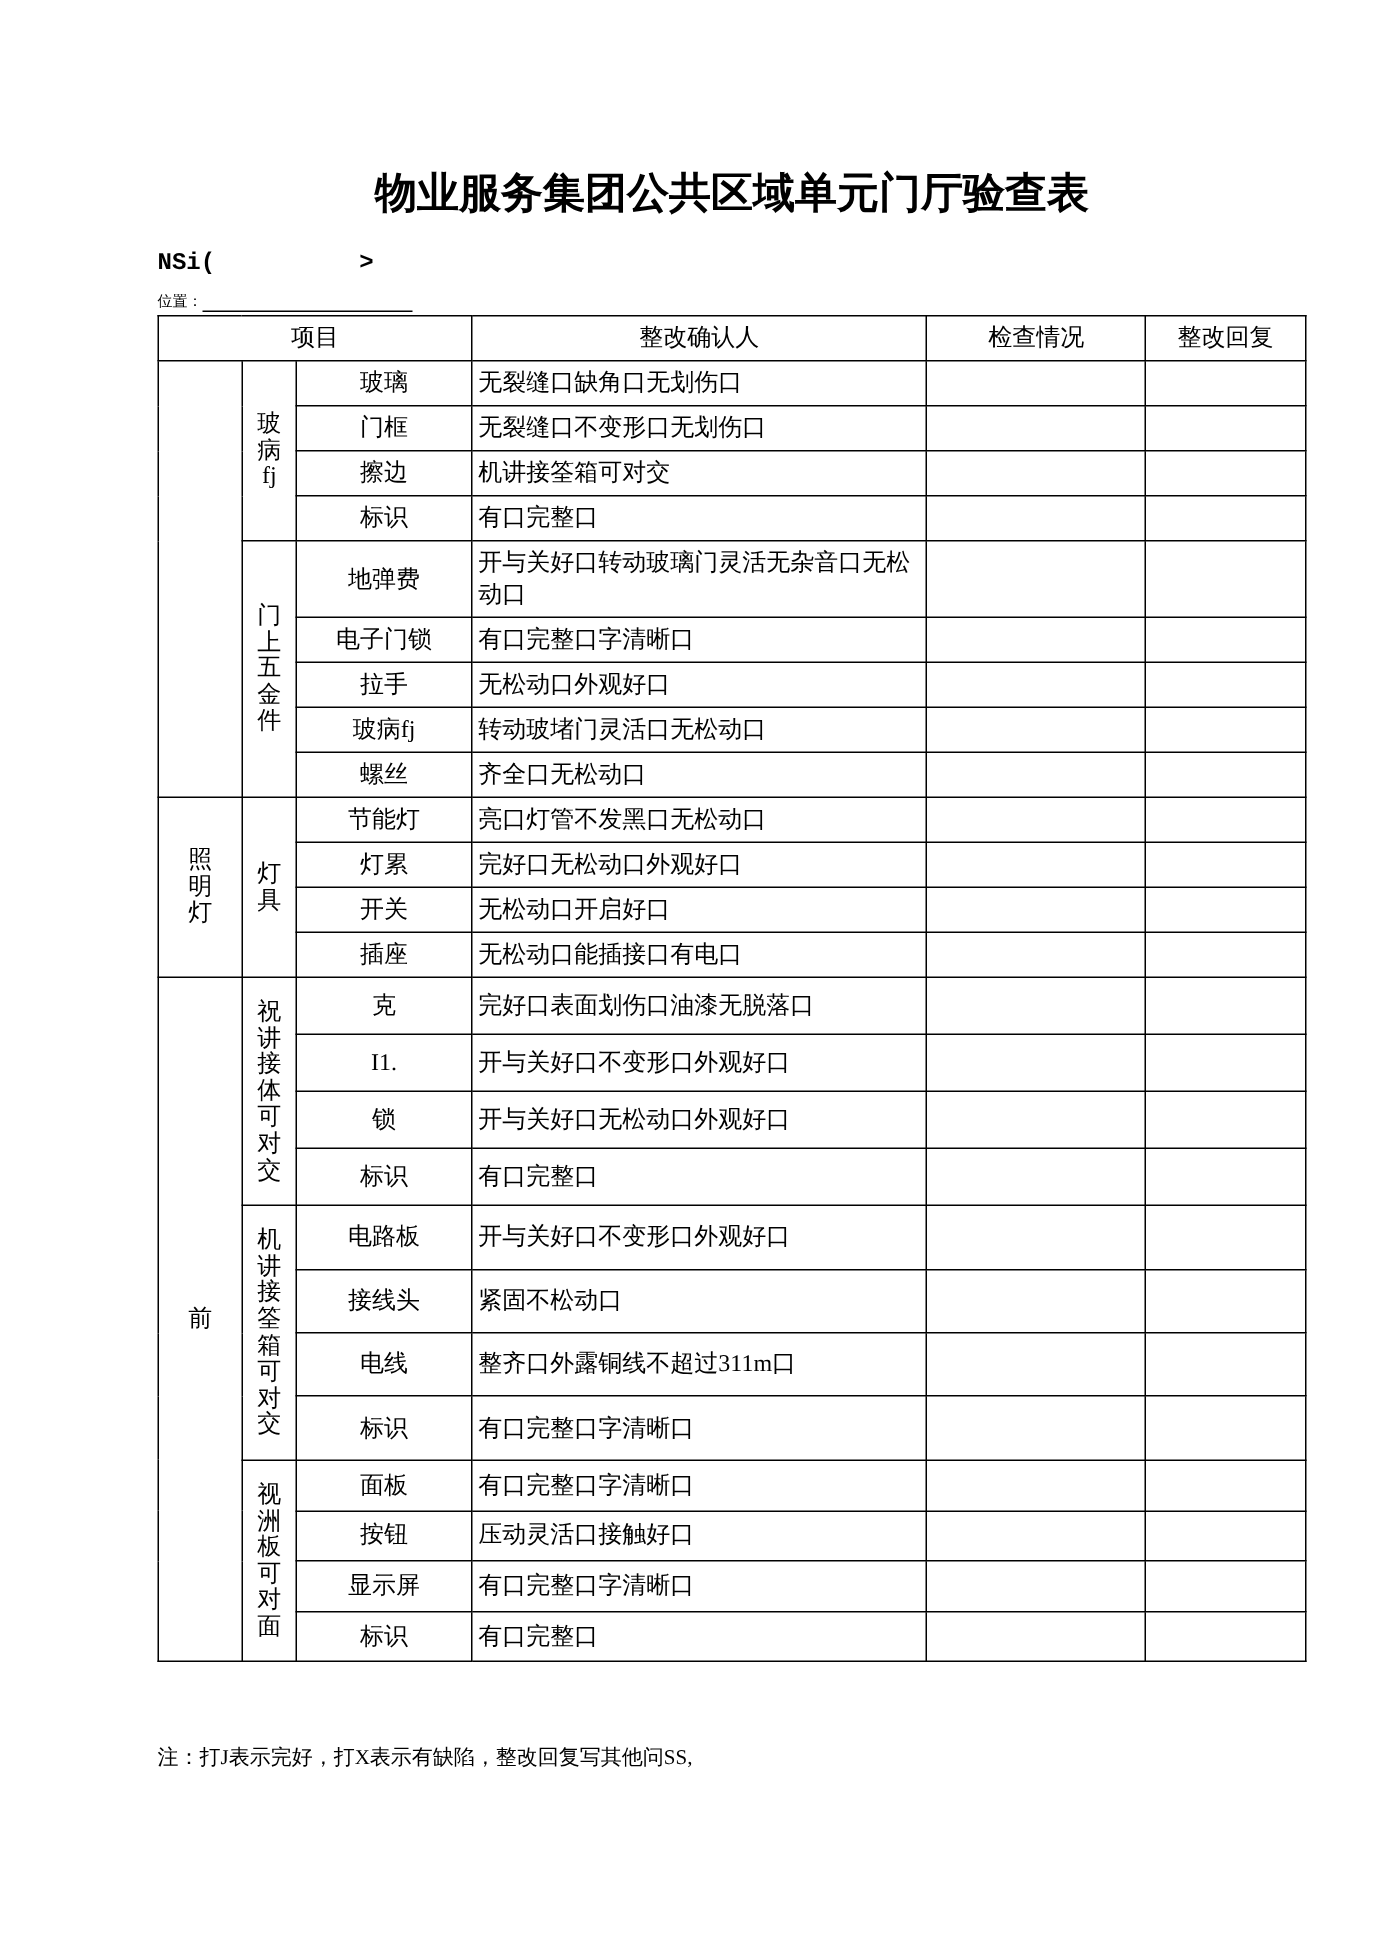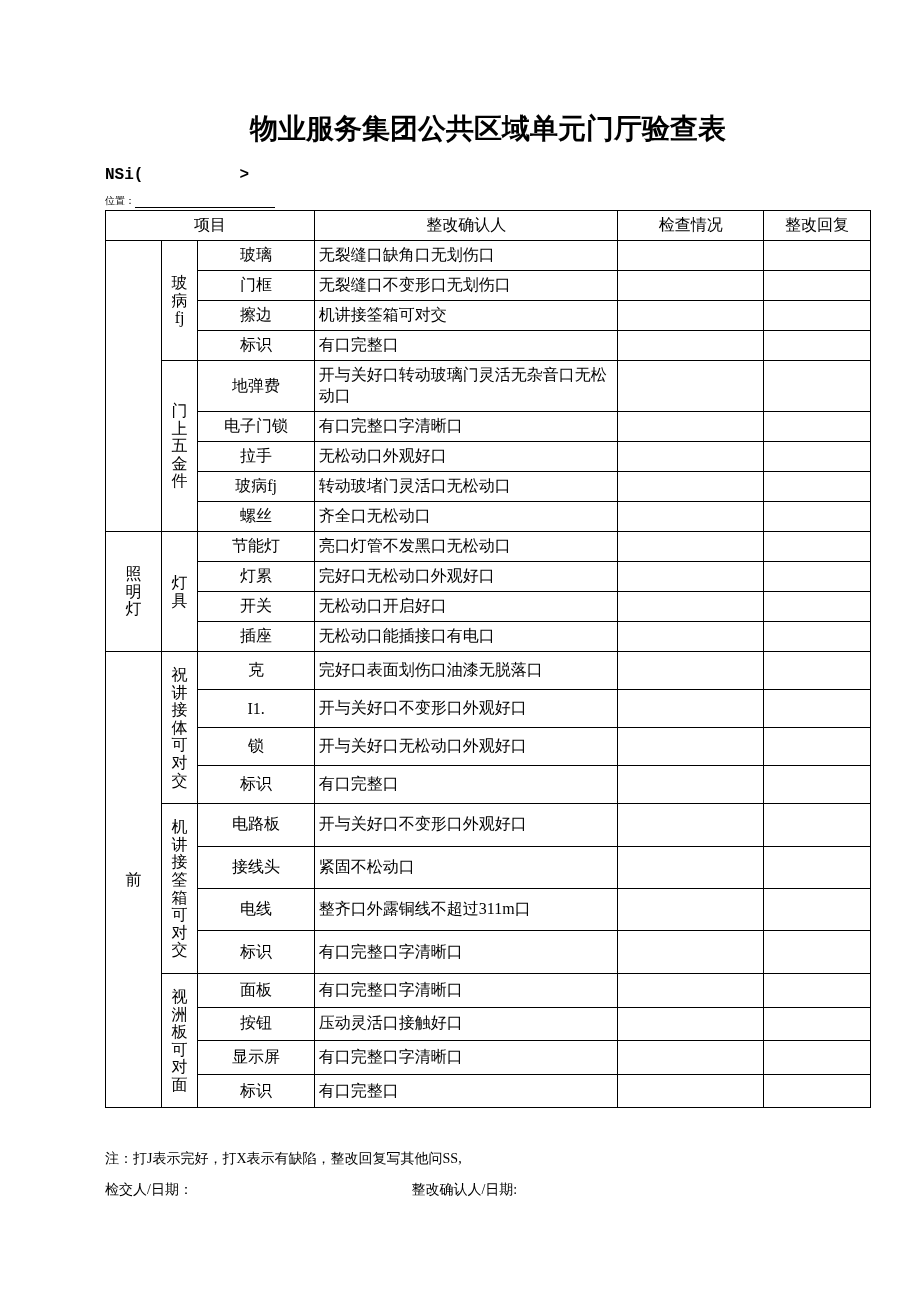--- a/index.html
+++ b/index.html
@@ -63,21 +63,21 @@
   col.c6 { width: 88px; }
   .mid { text-align: center; padding-left:2px; padding-right:2px; }
   .vert {
     width: 1em;
     margin: 10px auto;
     line-height: 1.1;
     text-align: center;
   }
   .notes {
     font-size: 14px;
-    margin-top: 36px;
+    margin-top: 50px;
     line-height: 2.2;
   }
   .sig-row {
     font-size: 14px;
   }
   .sig-right {
     display: inline-block;
     margin-left: 215px;
   }
 </style>
@@ -286,18 +286,14 @@
           <td class="mid">标识</td>
           <td>有口完整口</td>
           <td></td>
           <td></td>
         </tr>
       </tbody>
   </table>
 
   <div class="notes">
     <div>注：打J表示完好，打X表示有缺陷，整改回复写其他问SS,</div>
-    <div class="sig-row">
-      <span>检交人/日期：</span>
-      <span class="sig-right">整改确认人/日期:</span>
-    </div>
   </div>
 </div>
 
 </body></html>

